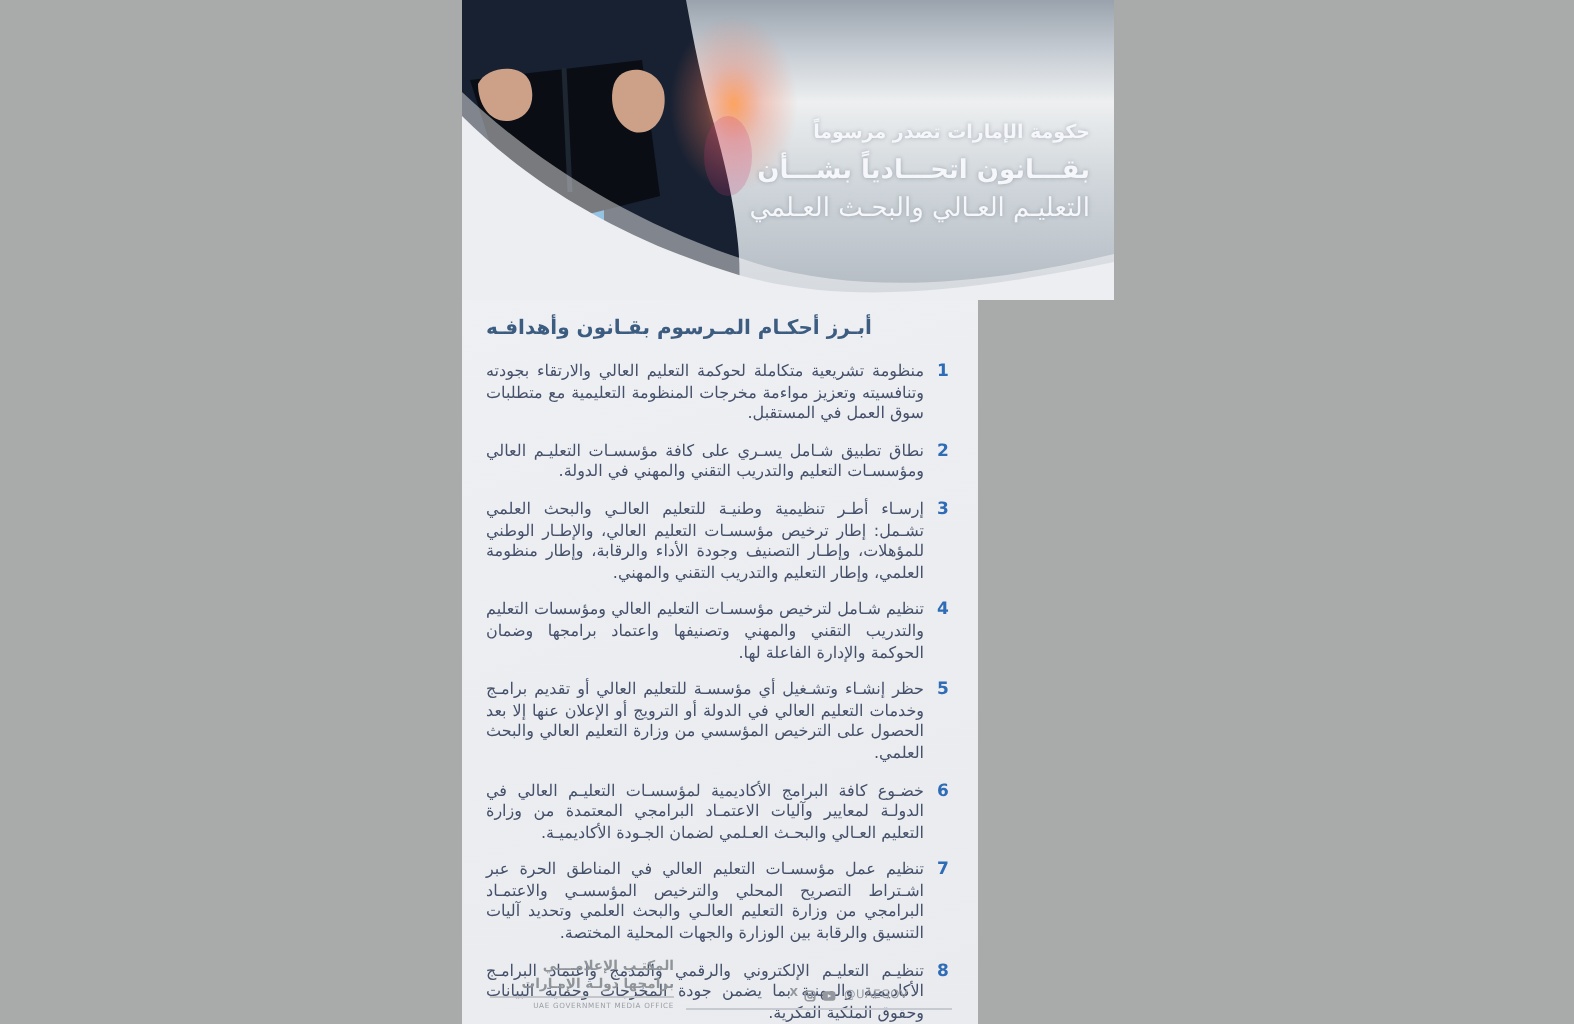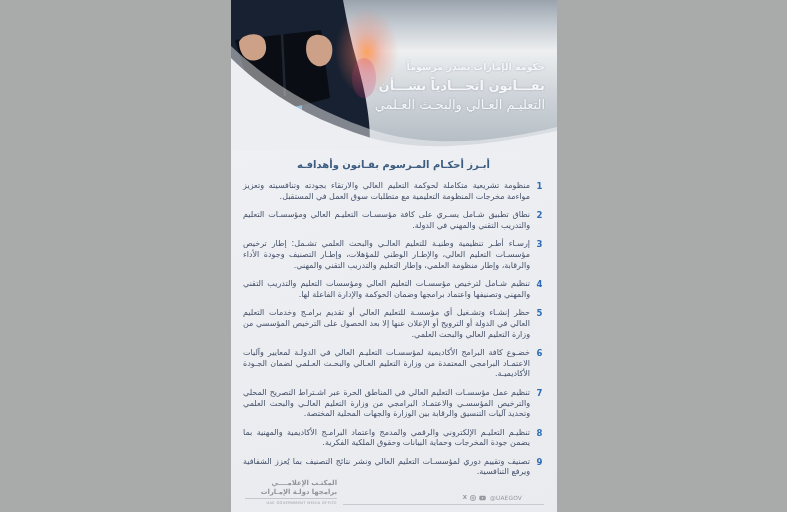--- a/index.html
+++ b/index.html
@@ -1,29 +1,29 @@
 <!DOCTYPE html>
 <html lang="ar"><head>
 <meta charset="utf-8">
 <style>
   html,body{margin:0;padding:0;}
   body{font-family:"DejaVu Sans",sans-serif;}
   .page{position:relative;width:787px;height:512px;background:#a9abaa;overflow:hidden;}
-  .poster{position:absolute;left:231px;top:0;width:326px;height:512px;
+  .poster{position:absolute;left:231px;top:0;width:258px;height:512px;
           background:linear-gradient(160deg,#f1f2f5 0%,#edeef2 45%,#e9ebef 100%);}
   
   .header{position:absolute;top:0;left:0;width:326px;height:150px;}
   .header svg{display:block;}
   .headline{position:absolute;top:61px;right:12px;text-align:right;direction:rtl;color:#f5f7fa;}
   .headline .l1{font-size:9.5px;font-weight:600;letter-spacing:.2px;margin-bottom:6px;text-shadow:0 0 2px rgba(60,70,90,.35);}
   .headline .l2{font-size:13px;font-weight:bold;margin-bottom:4px;text-shadow:0 0 2px rgba(60,70,90,.35);text-align:right;}
   .headline .l3{font-size:13px;font-weight:normal;text-shadow:0 0 2px rgba(60,70,90,.35);}
   
   .content{position:absolute;top:150px;left:12px;right:13px;direction:rtl;}
-  .section-title{color:#3c5c80;font-size:10px;font-weight:bold;margin:9px 0 11px;text-align:center;}
+  .section-title{color:#3c5c80;font-size:10px;font-weight:bold;margin:9px 0 11px;text-align:left;}
   .items{display:flex;flex-direction:column;gap:8px;}
   .item{display:flex;flex-direction:row;align-items:flex-start;}
   .item .num{color:#2e6cb5;font-weight:bold;font-size:8.5px;line-height:10.6px;width:9px;flex:none;margin-left:5px;text-align:center;}
   .item .txt{flex:1;color:#45516a;font-size:8px;font-weight:normal;line-height:10.6px;
              text-align:justify;text-justify:inter-word;}
   
   .footer{position:absolute;left:14px;right:13px;bottom:7px;display:flex;align-items:flex-end;direction:ltr;}
   .media-office{width:92px;flex:none;color:#8f9499;text-align:right;line-height:1.25;}
   .media-office .ar{direction:rtl;font-size:6.8px;font-weight:600;}
   .media-office .en{direction:ltr;font-size:3.6px;letter-spacing:.35px;margin-top:2px;color:#9a9ea3;border-top:.5px solid #c3c6cb;padding-top:1.5px;}

